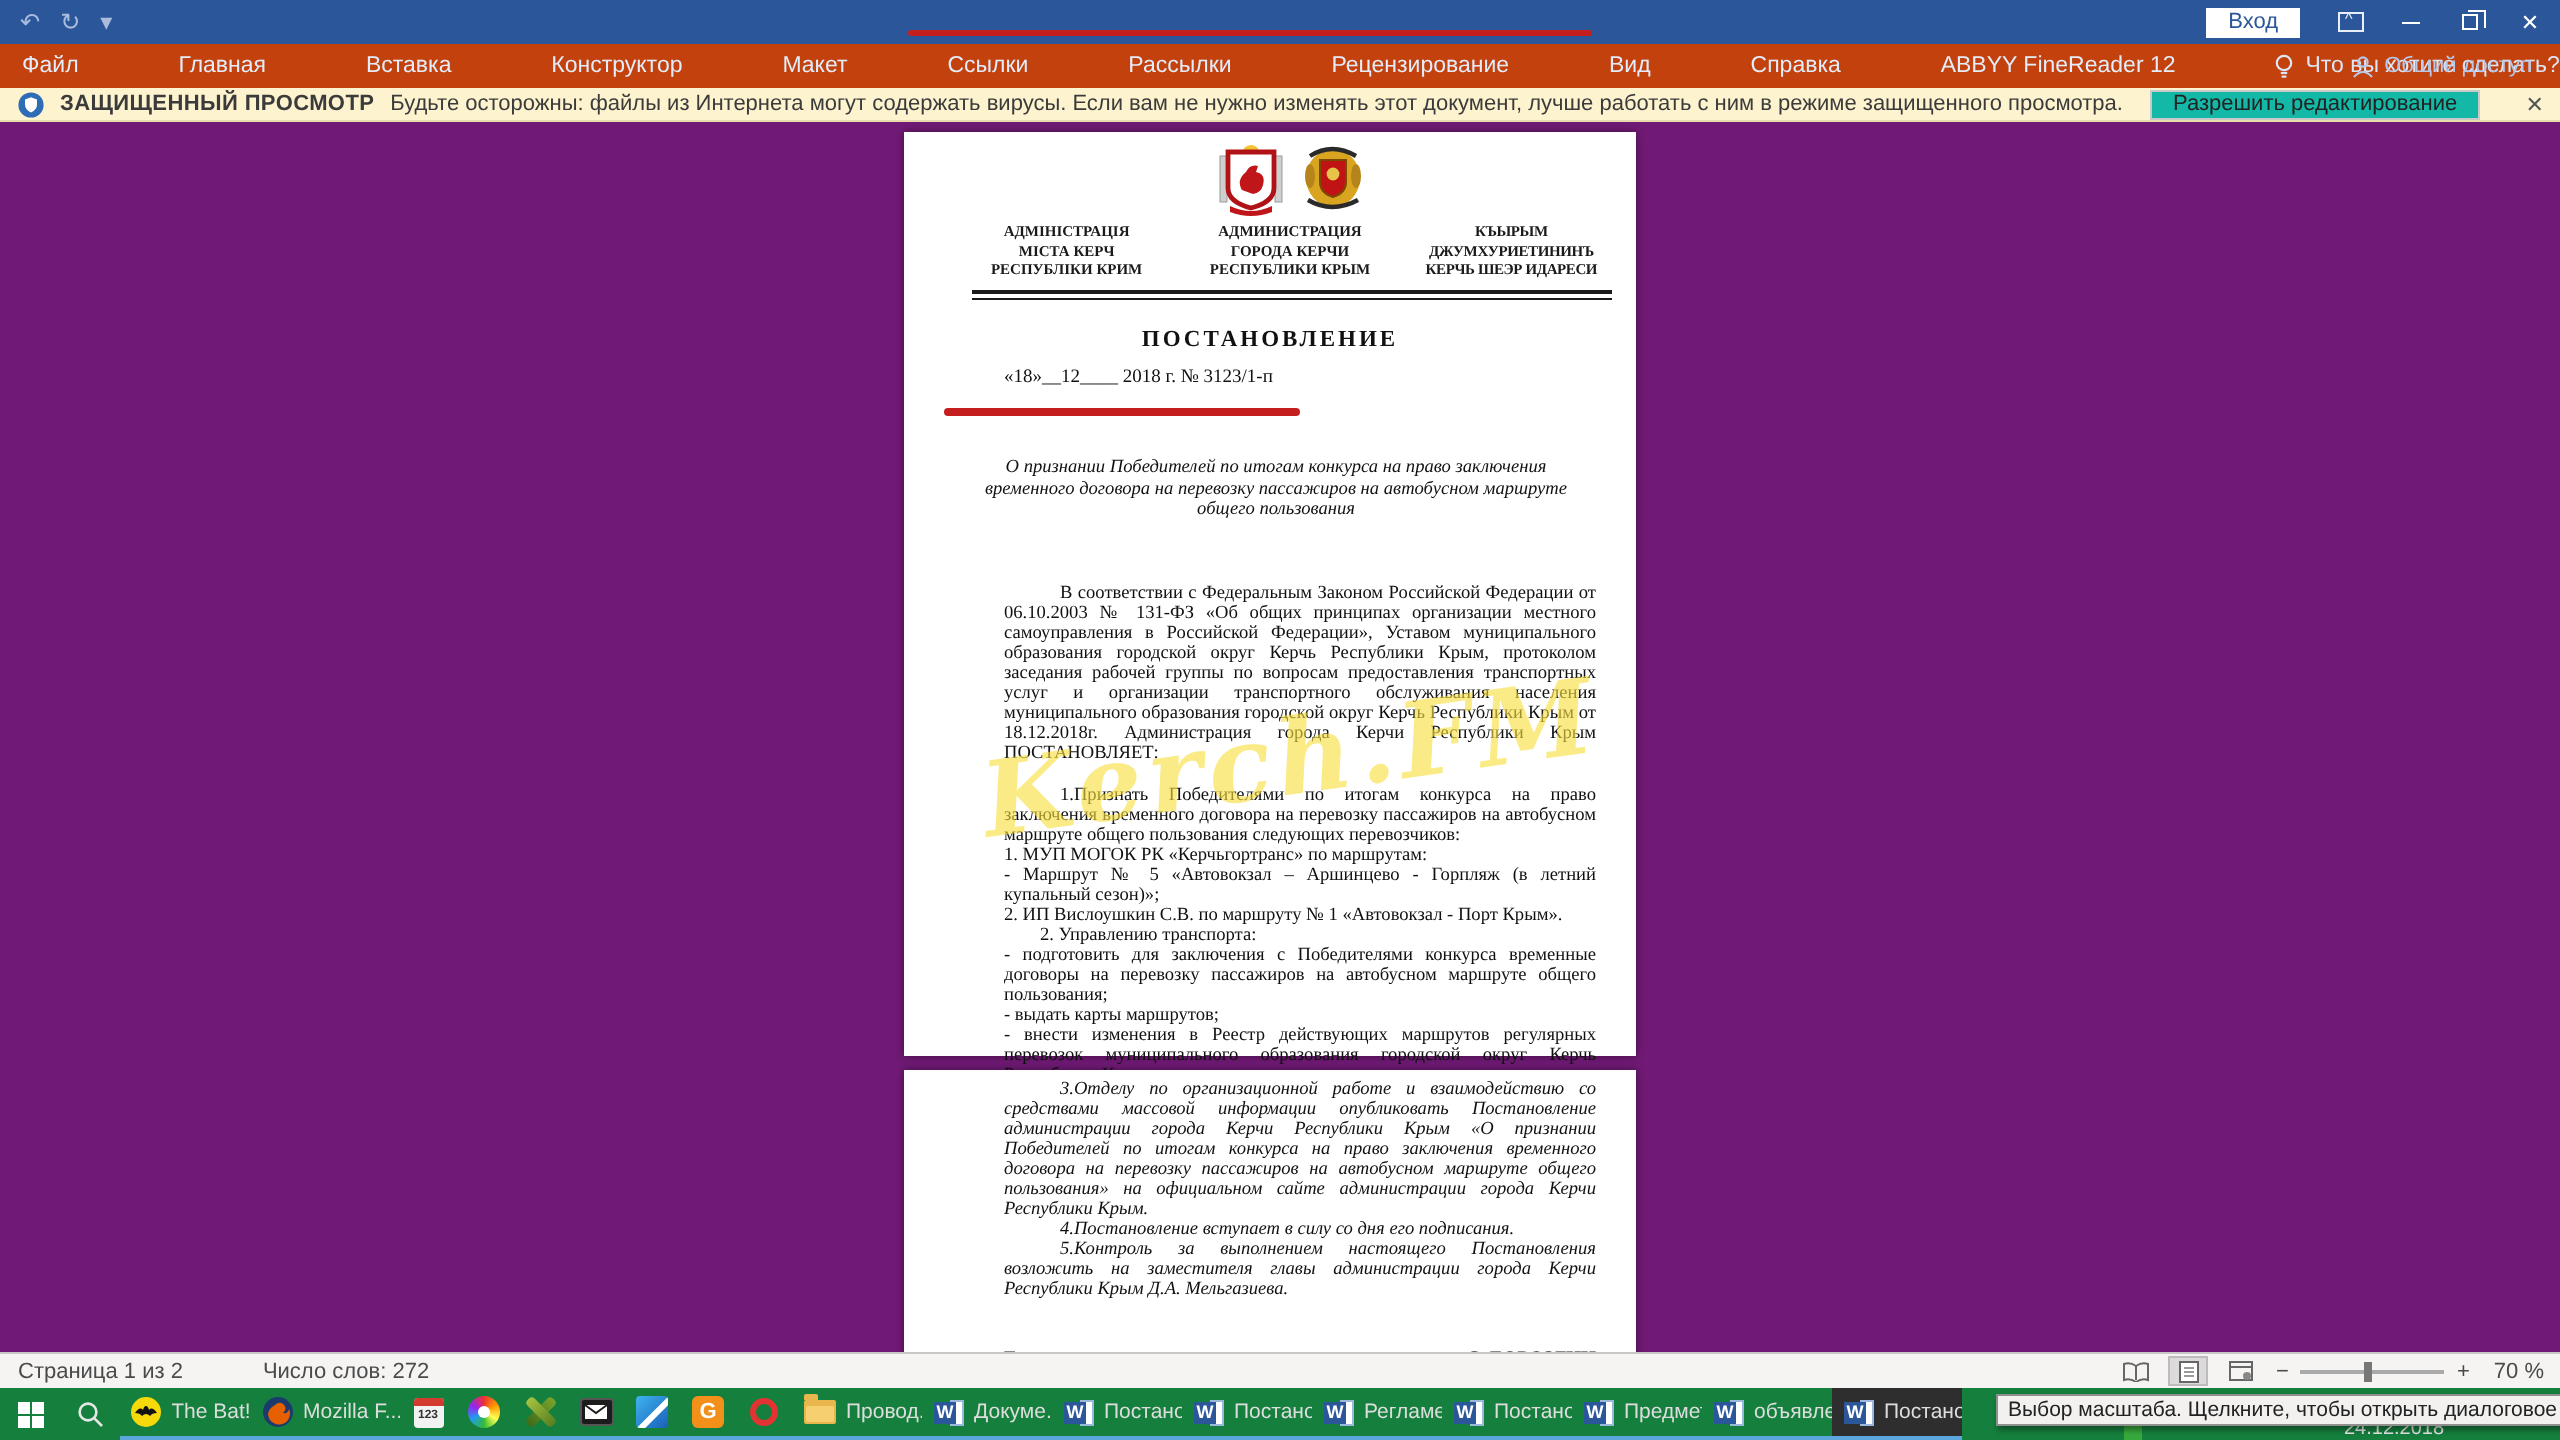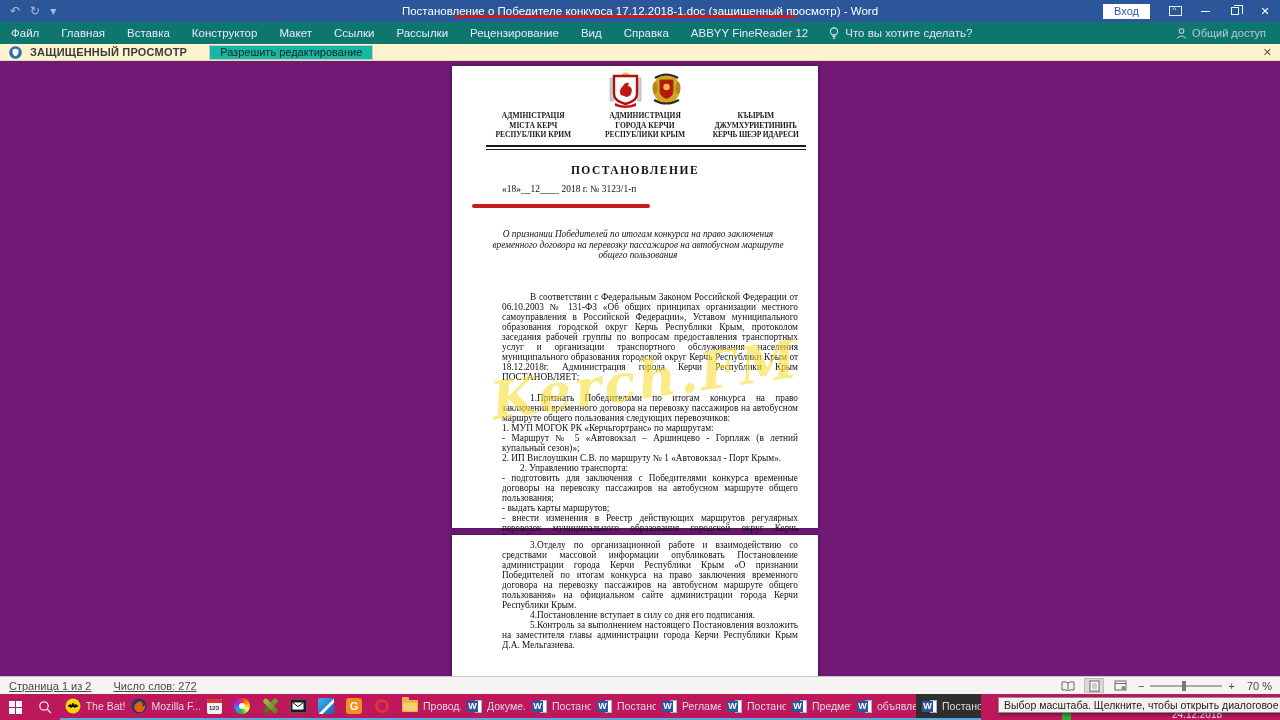--- a/index.html
+++ b/index.html
@@ -15,21 +15,21 @@
   .tb-right { position:absolute; right:0; top:0; height:22px; display:flex; align-items:center; }
   .signin-btn { background:#fff; color:#2b579a; font-size:11px; padding:1.5px 11px; margin-right:10px; border:none; cursor:pointer; }
   .wbtn { width:30px; height:22px; display:flex; align-items:center; justify-content:center; color:#fff; font-size:11px; }
   .rd-icon { width:13px; height:10px; border:1px solid #e8eefa; position:relative; }
   .rd-icon:after { content:"^"; position:absolute; left:3px; top:-2px; font-size:8px; color:#e8eefa; }
   .min-glyph { width:9px; border-bottom:1px solid #fff; height:1px; display:block; }
   .restore-glyph { width:8px; height:8px; border:1px solid #fff; position:relative; display:block; }
   .restore-glyph:before { content:""; position:absolute; left:2px; top:-3px; width:8px; height:8px; border-top:1px solid #fff; border-right:1px solid #fff; }
 
   
-  .ribbonrow { position:absolute; left:0; top:22px; width:1280px; height:22px; background:#0f766e; display:flex; align-items:center; color:#e4ecf9; font-size:11.5px; }
+  .ribbonrow { position:absolute; left:0; top:22px; width:1280px; height:22px; background:#c2410c; display:flex; align-items:center; color:#e4ecf9; font-size:11.5px;justify-content:space-between; }
   .rtab { padding:0 11px; height:22px; display:flex; align-items:center; cursor:pointer; white-space:nowrap; }
   .tellme { display:flex; align-items:center; gap:6px; margin-left:10px; color:#dce6f5; white-space:nowrap; }
   .share { position:absolute; right:14px; display:flex; align-items:center; gap:5px; color:#b8c7e8; font-size:11px; }
 
   
   .pvbar { position:absolute; left:0; top:44px; width:1280px; height:17px; background:#fdf3cf; display:flex; align-items:center; font-size:11px; color:#3b3b3b; border-bottom:1px solid #e6dcae; }
   .pv-shield { margin:0 8px 0 9px; flex:0 0 auto; display:flex; }
   .pv-label { font-weight:bold; letter-spacing:.2px; margin-right:8px; white-space:nowrap; }
   .pv-msg { white-space:nowrap; overflow:hidden; }
   .pv-btn { margin-left:14px; background:#14b8a6; border:1px solid #c9c9c9; font-size:11px; padding:0.5px 10px; white-space:nowrap; cursor:pointer; color:#222; }
@@ -56,45 +56,45 @@
   .date-line { position:absolute; top:118px; left:50px; font-size:9.5px; color:#111; }
   .subject { position:absolute; top:163px; left:40px; width:292px; text-align:center; font-style:italic; font-size:9.3px; line-height:10.5px; color:#111; }
 
   .bodytext { position:absolute; top:206px; left:50px; width:296px; font-size:9.3px; line-height:10px; text-align:justify; color:#111;margin-top:20px; }
   .bodytext p { margin:0; }
   .ind { text-indent:28px; }
   .gap-before { margin-top:11px !important; }
   .ind-sm { padding-left:18px; }
 
   .p2body { position:absolute; top:5px; left:50px; width:296px; font-size:9.3px; line-height:10px; text-align:justify; color:#111; }
-  .p2body p { margin:0; }
+  .p2body p { margin:0;font-style:italic; }
   .sigrow { display:flex; justify-content:space-between; margin-top:25px; font-weight:bold; font-size:9.6px; }
 
   .watermark { position:absolute; left:490px; top:288px; font-family:"DejaVu Serif",serif; font-style:italic; font-weight:bold; font-size:52px; color:rgba(247,222,60,0.62); transform:rotate(-8deg); letter-spacing:3px; pointer-events:none; z-index:5; }
 
   
   .redline { position:absolute; background:#c41e1e; border-radius:2px; z-index:60; }
   .redline.r1 { left:454px; top:15px; width:342px; height:3px; }
   .redline.r2 { left:472px; top:204px; width:178px; height:3.5px; }
 
   
   .statusbar { position:absolute; left:0; top:676px; width:1280px; height:18px; background:#f5f4f3; border-top:1px solid #c9c7c5; display:flex; align-items:center; font-size:11px; color:#4a4a4a; }
-  .sb-left { display:flex; gap:22px; padding-left:9px;text-decoration:underline; }
+  .sb-left { display:flex; gap:40px; padding-left:9px; }
   .sb-right { position:absolute; right:4px; display:flex; align-items:center; gap:8px; }
   .viewicons { display:flex; gap:6px; align-items:center; }
   .vicon { width:20px; height:15px; display:flex; align-items:center; justify-content:center; }
   .vicon.active { background:#dcdadb; border:1px solid #bdbbbb; }
   .zoomctl { display:flex; align-items:center; gap:6px; }
   .ztrack { width:72px; height:2px; background:#aaa; position:relative; }
   .zthumb { position:absolute; left:32px; top:-4px; width:4px; height:10px; background:#777; }
   .ztick { position:absolute; left:35px; top:-2px; width:1px; height:6px; background:#999; }
   .zoompct { padding:0 4px; }
 
   
-  .taskbar { position:absolute; left:0; top:694px; width:1280px; height:26px; background:#be185d; display:flex; align-items:stretch; }
+  .taskbar { position:absolute; left:0; top:694px; width:1280px; height:26px; background:#15803d; display:flex; align-items:stretch; }
   .tbitem { display:flex; align-items:center; justify-content:center; gap:5px; color:#e6e6e6; font-size:10.5px; position:relative; cursor:pointer; }
   .tbitem.open { border-bottom:2px solid #5ba7dd; }
   .tbitem .lbl { white-space:nowrap; overflow:hidden; max-width:48px; color:#ddd; }
   .tb-start { width:30px; } .tb-search { width:30px; }
   .tb-app { width:28px; }
   .tb-winbtn { width:65px; justify-content:flex-start; padding-left:6px; }
   .tb-winbtn.active { background:#2e2e2e; }
   .bat-lbl, .ff-lbl { max-width:58px; }
   .tb-thebat, .tb-firefox { width:70px; }
 
@@ -129,21 +129,20 @@
 <body>
 
 <div id="root">
 
   <div class="titlebar">
     <div class="qat">
       <span>↶</span>
       <span>↻</span>
       <span>▾</span>
     </div>
-    <div class="win-title">Постановление о Победителе конкурса 17.12.2018-1.doc (защищенный просмотр)  -  Word</div>
     <div class="tb-right">
       <button class="signin-btn">Вход</button>
       <div class="wbtn">
           <span class="rd-icon"></span>
         </div>
       <div class="wbtn">
           <span class="min-glyph"></span>
         </div>
       <div class="wbtn">
           <span class="restore-glyph"></span>
@@ -182,20 +181,21 @@
   </div>
 
   <div class="pvbar">
     <span class="pv-shield">
       <svg width="13" height="13" viewBox="0 0 13 13">
           <circle cx="6.5" cy="6.5" r="6.3" fill="#2e6db5"></circle>
           <path d="M6.5 2.6 l3 1.1 v2.6 q0 2.6 -3 4 q-3 -1.4 -3 -4 V3.7 z" fill="#fff"></path>
         </svg>
     </span>
     <span class="pv-label">ЗАЩИЩЕННЫЙ ПРОСМОТР</span>
+    <span class="pv-msg">Будьте осторожны: файлы из Интернета могут содержать вирусы. Если вам не нужно изменять этот документ, лучше работать с ним в режиме защищенного просмотра.</span>
     <button class="pv-btn">Разрешить редактирование</button>
     <span class="pv-close">✕</span>
   </div>
 
   <div class="docarea">
 
     <div class="page page1 doc-serif">
       <span class="emblem emblem1">
         <svg width="33" height="36" viewBox="0 0 33 36">
           <circle cx="16.5" cy="5" r="4.5" fill="#f4c430"></circle>

